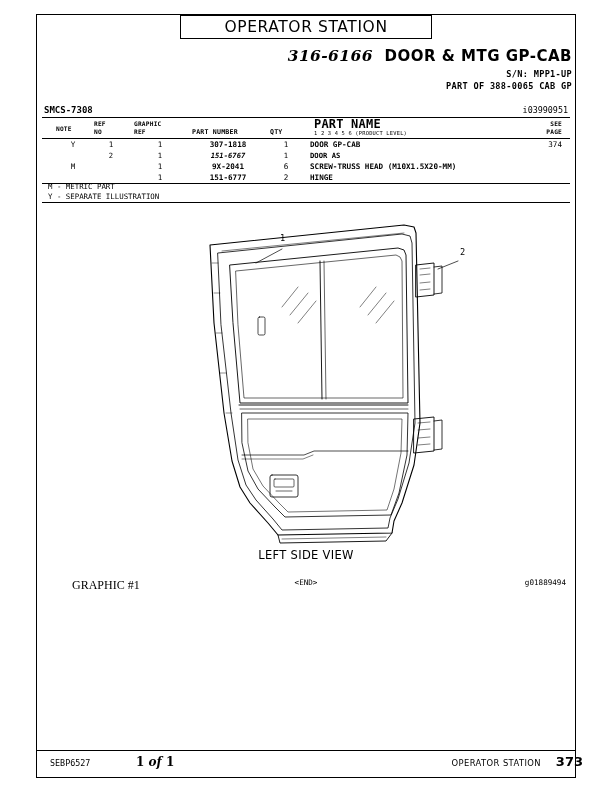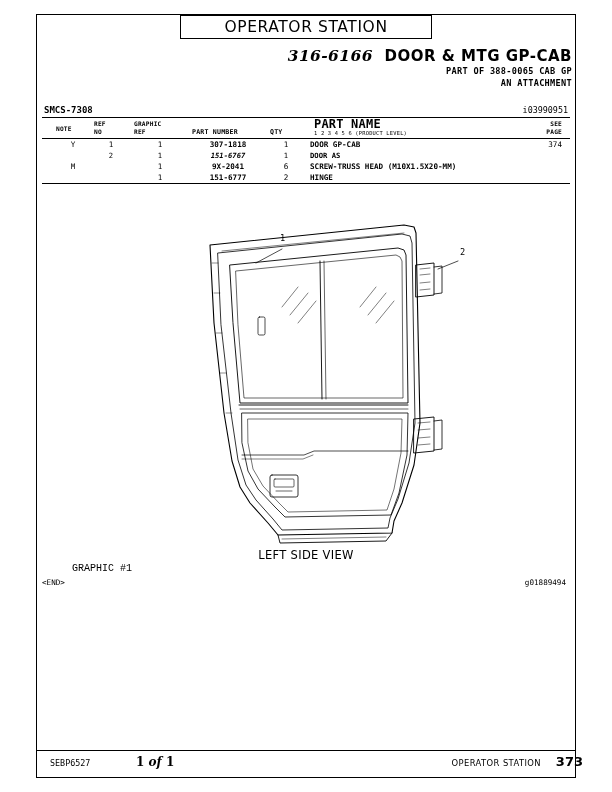--- a/index.html
+++ b/index.html
@@ -162,29 +162,29 @@
     left: 0; right: 0;
     top: 345px;
     text-align: center;
     font-family: "DejaVu Sans", sans-serif;
     font-size: 11.5px;
     letter-spacing: 0.3px;
   }
   .graphic-num {
     position: absolute;
     left: 30px;
-    top: 360px;
-    font-family: Liberation Mono, monospace;
-    font-size: 10px;
+    top: 375px;
+    font-family: Liberation Serif, serif;
+    font-size: 12px;
   }
   .end-mark {
     position: absolute;
     left: 0; right: 0;
     top: 375px;
-    text-align: left;
+    text-align: center;
     font-family: "DejaVu Sans Mono", monospace;
     font-size: 7.6px;
   }
   .gcode {
     position: absolute;
     right: 4px;
     top: 375px;
     font-family: "DejaVu Sans Mono", monospace;
     font-size: 7.6px;
   }
@@ -251,22 +251,22 @@
 <div class="page">
 
   <div class="outer-frame"></div>
 
   <div class="title-box">OPERATOR STATION</div>
 
   <div class="headblock">
     <div class="head-main">
       <span>316-6166</span><span>&nbsp;&nbsp;</span><span class="nonital">DOOR &amp; MTG GP-CAB</span>
     </div>
+    <div class="head-sub">S/N: MPP1-UP</div>
     <div class="head-sub" style="margin-top:1px;">PART OF 388-0065 CAB GP</div>
-    <div class="head-sub" style="margin-top:1px;">AN ATTACHMENT</div>
   </div>
 
   <div class="smcs-row">
     <span>SMCS-7308</span>
     <span class="right">i03990951</span>
   </div>
 
   <div class="tbl">
     <div class="tbl-head">
       <div class="th" style="left:14px; width:34px; top:7px;">NOTE</div>
@@ -315,20 +315,24 @@
         <span class="cell c-ref"></span>
         <span class="cell c-graphic">1</span>
         <span class="cell c-part">151-6777</span>
         <span class="cell c-qty">2</span>
         <span class="cell c-name">HINGE</span>
         <span class="cell c-page"></span>
       </div>
     </div>
   </div>
 
+  <div class="legend">
+    <div>M - METRIC PART</div>
+    <div>Y - SEPARATE ILLUSTRATION</div>
+  </div>
 
   <div class="graphic-wrap">
 
     <svg width="528" height="360" viewBox="0 0 528 360">
       <g fill="none" stroke="#000" stroke-width="1.1" stroke-linejoin="round" stroke-linecap="round">
 
         <path d="M168 42 L362 22 L372 24 L374 30 L378 220 L372 262 L360 300 L352 318 L350 330 L236 332 L226 320 L208 300 L198 284 L190 258 L182 210 L172 120 Z"></path>
 
         <path d="M176 50 L360 31 L368 33 L370 40 L373 220 L367 260 L356 296 L348 315 L346 325 L240 327 L231 316 L214 297 L204 282 L196 257 L189 210 L179 122 Z" stroke-width="0.8"></path>
 

